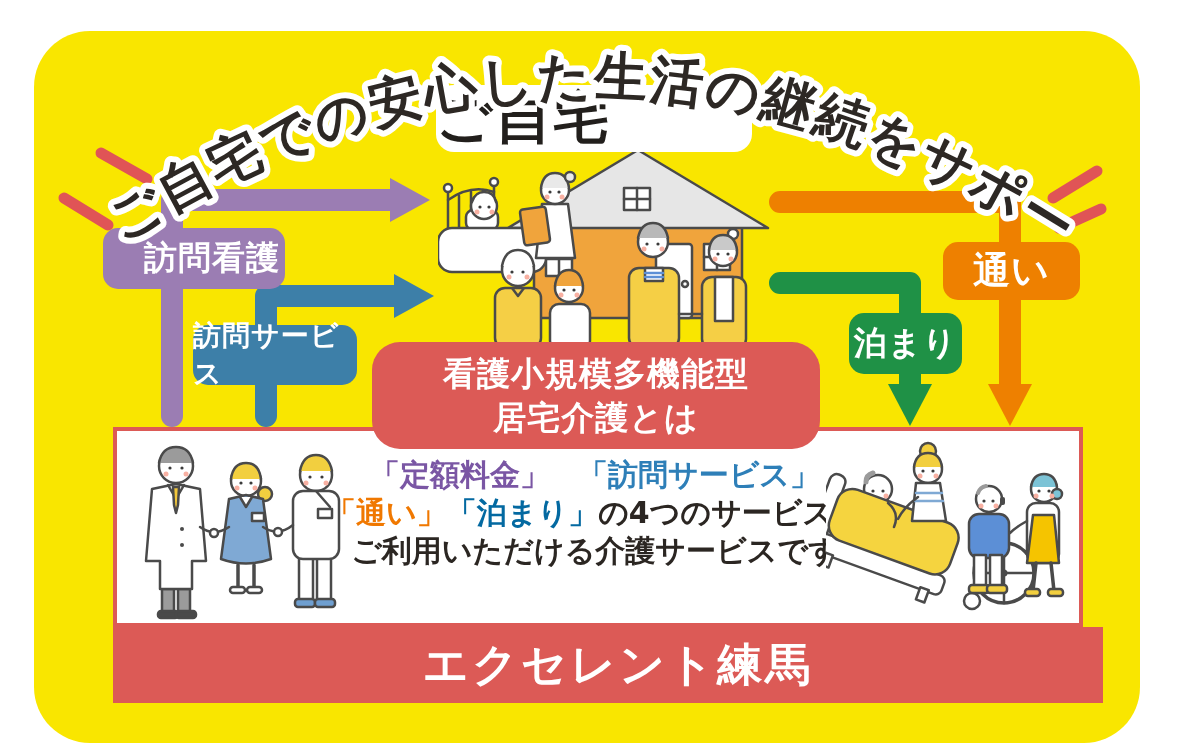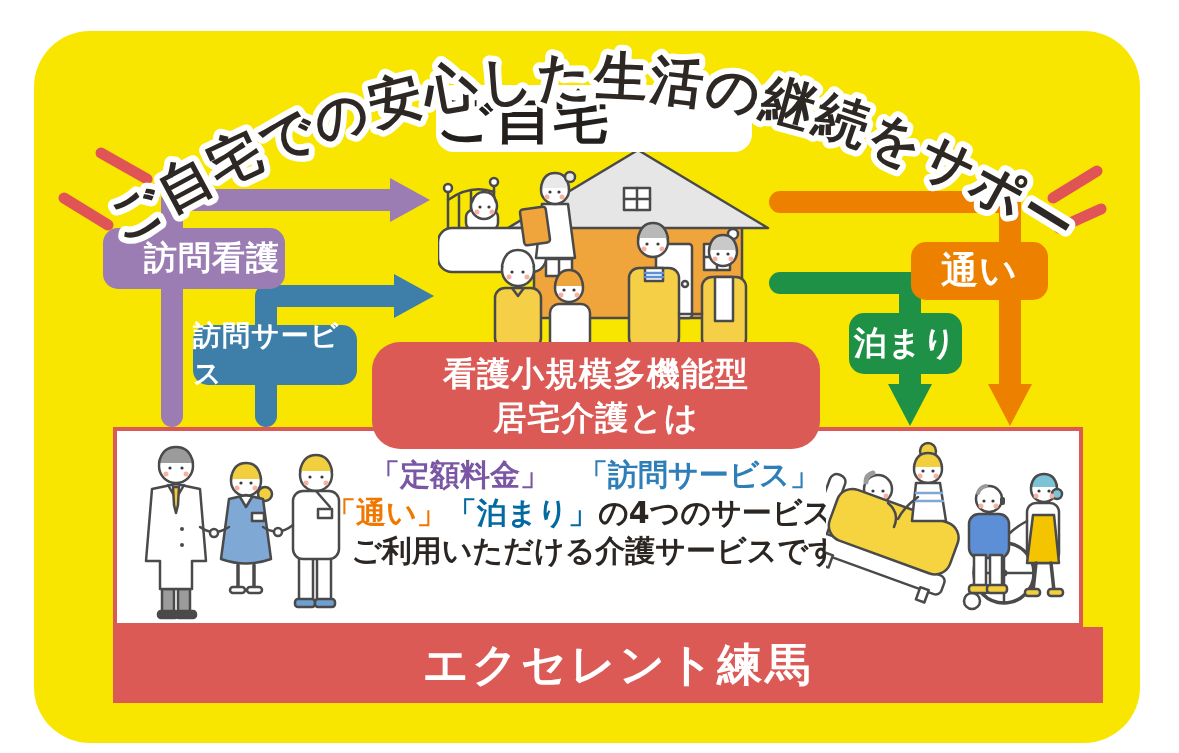--- a/index.html
+++ b/index.html
@@ -33,21 +33,21 @@
   }
 
   
   .pill {
     position:absolute; z-index:4; color:#ffffff; font-weight:bold;
     display:flex; align-items:center; justify-content:center;
     border-radius:15px; letter-spacing:1px;
   }
   .pill-kango   { left:103px; top:228px; width:146px; height:61px; background:#9b7db3; font-size:33px;padding-left:36px; }
   .pill-service { left:193px; top:325px; width:164px; height:60px; background:#3d7fa8; font-size:28px; }
-  .pill-kayoi   { left:911px; top:242px; width:137px; height:58px; background:#ee8000; font-size:37px; }
+  .pill-kayoi   { left:943px; top:242px; width:137px; height:58px; background:#ee8000; font-size:37px; }
   .pill-tomari  { left:849px; top:313px; width:113px; height:61px; background:#1f9146; font-size:33px; }
 
   
   .def-box {
     left:372px; top:342px; width:448px; height:107px;
     background:#dc5a56; border-radius:28px; z-index:7;
     display:flex; flex-direction:column; justify-content:center;
     color:#ffffff; font-weight:bold; font-size:33px; line-height:44px; letter-spacing:1px;
     text-align:center;
   }

